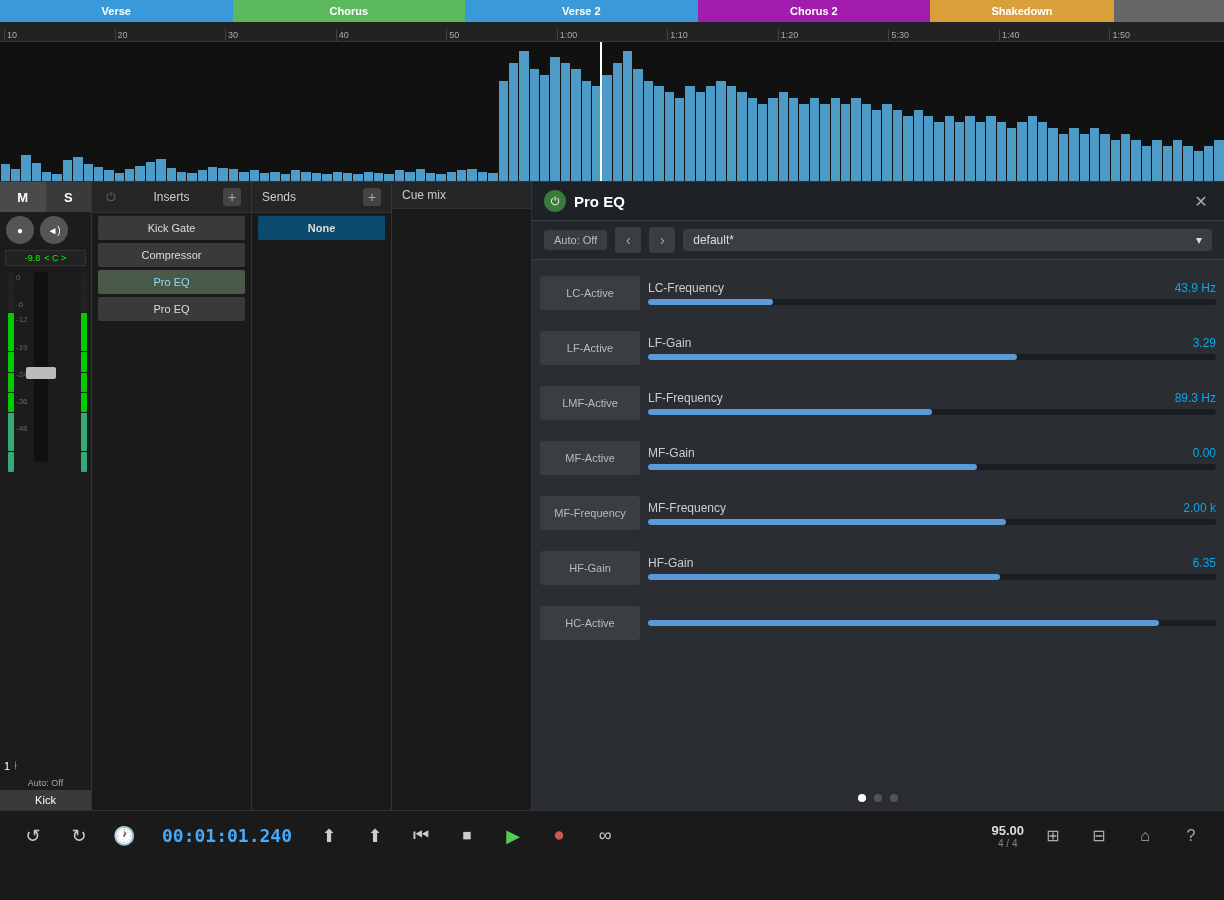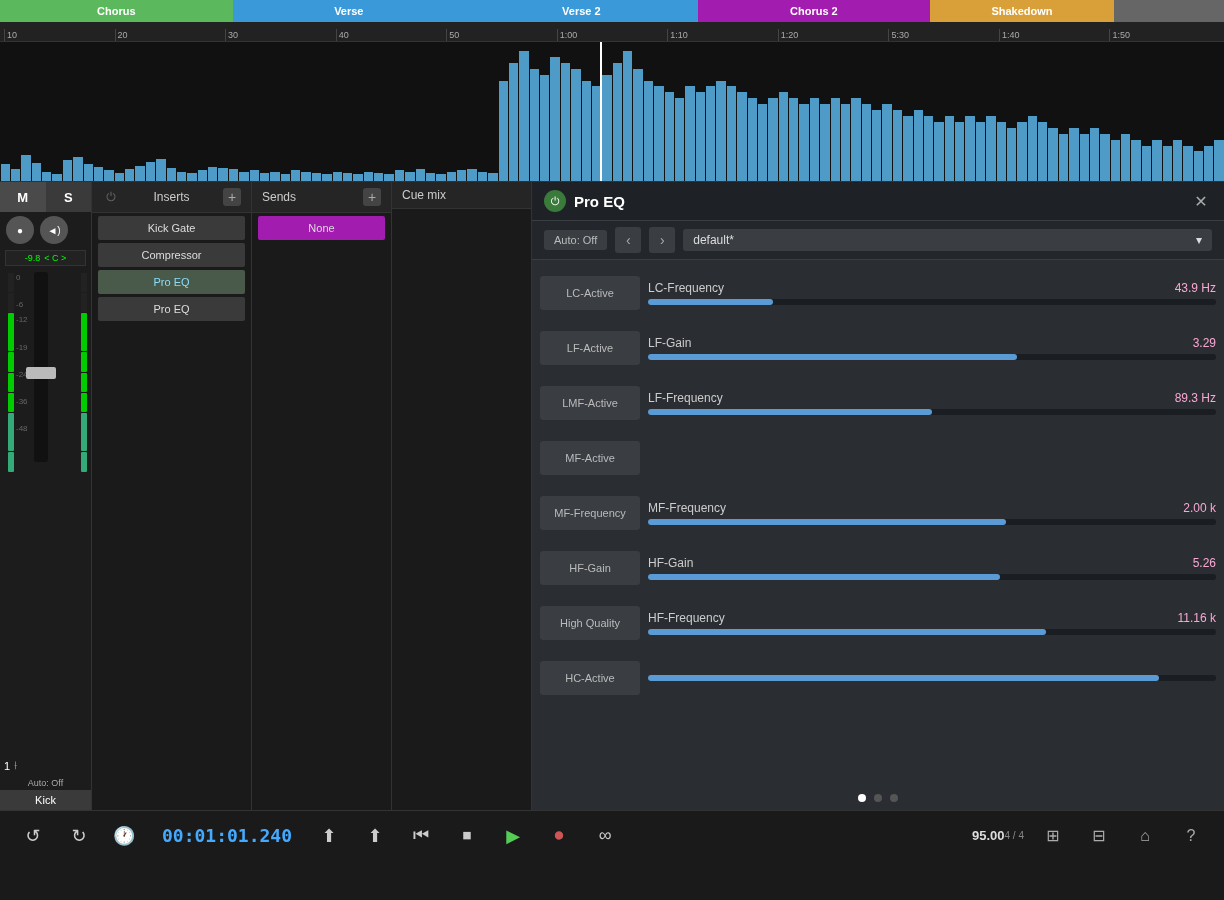--- a/index.html
+++ b/index.html
@@ -241,28 +241,29 @@
       margin: 3px 6px;
       border-radius: 2px;
       cursor: pointer;
       text-align: center;
     }
     .insert-item-active {
       background: #4a5a4a;
       color: #8df;
     }
     .send-item {
-      background: #a21caf;
+      background: #0c4a6e;
       color: #ddd;
       font-size: 11px;
       padding: 6px 8px;
       margin: 3px 6px;
       border-radius: 2px;
       cursor: pointer;
       text-align: center;
+      font-weight: bold;
     }
 
     
     .pro-eq-panel {
       flex: 1;
       background: #2a2d32;
       display: flex;
       flex-direction: column;
       min-width: 680px;
     }
@@ -369,21 +370,21 @@
     .eq-param-header {
       display: flex;
       justify-content: space-between;
       margin-bottom: 4px;
     }
     .eq-param-name {
       color: #ccc;
       font-size: 12px;
     }
     .eq-param-value {
-      color: #f9a8d4;
+      color: #0ea5e9;
       font-size: 12px;
     }
     .eq-slider-track {
       height: 6px;
       background: #1a1d22;
       border-radius: 3px;
       position: relative;
     }
     .eq-slider-fill {
       height: 100%;
@@ -432,21 +433,21 @@
       margin: 0 8px;
     }
     .transport-right {
       margin-left: auto;
       display: flex;
       gap: 12px;
       align-items: center;
     }
     .transport-bpm {
       display: flex;
-      flex-direction: row;
+      flex-direction: column;
       align-items: center;
     }
     .bpm-num {
       color: #ddd;
       font-size: 13px;
       font-weight: bold;
     }
     .bpm-frac {
       color: #888;
       font-size: 10px;
@@ -456,22 +457,22 @@
       display: flex; align-items: center; justify-content: center;
       cursor: pointer;
       color: #aaa;
       font-size: 16px;
     }
   </style>
 </head>
 <body>
 
 <div class="arrangement-bar">
-  <div class="arr-section" style="background: rgb(92, 184, 92); width: 19%;">Chorus</div>
-    <div class="arr-section" style="background: rgb(58, 154, 217); width: 19%;">Verse</div>
+  <div class="arr-section" style="background: rgb(58, 154, 217); width: 19%;">Verse</div>
+    <div class="arr-section" style="background: rgb(92, 184, 92); width: 19%;">Chorus</div>
     <div class="arr-section" style="background: rgb(58, 154, 217); width: 19%;">Verse 2</div>
     <div class="arr-section" style="background: #a21caf; width: 19%;">Chorus 2</div>
     <div class="arr-section" style="background: rgb(217, 160, 58); width: 15%;">Shakedown</div>
     <div style="flex: 1 1 0%; background: rgb(102, 102, 102);"></div>
 </div>
 
 <div class="timeline-ruler">
   <div class="ruler-marks">
     <div class="ruler-mark">10</div>
     <div class="ruler-mark">20</div>
@@ -754,54 +755,51 @@
                 <span class="eq-param-name">LF-Frequency</span>
                 <span class="eq-param-value">89.3 Hz</span>
               </div>
               <div class="eq-slider-track">
                 <div class="eq-slider-fill" style="width: 50%;"></div>
               </div>
             </div>
           </div>
           <div class="eq-param-row">
             <div class="eq-band-btn">MF-Active</div>
+            <div class="eq-param-detail">
+              <div class="eq-param-header">
+                <span class="eq-param-name">MF-Gain</span>
+                <span class="eq-param-value">0.00</span>
+              </div>
+              <div class="eq-slider-track">
+                <div class="eq-slider-fill" style="width: 58%;"></div>
+              </div>
+            </div>
           </div>
           <div class="eq-param-row">
             <div class="eq-band-btn">MF-Frequency</div>
             <div class="eq-param-detail">
               <div class="eq-param-header">
                 <span class="eq-param-name">MF-Frequency</span>
                 <span class="eq-param-value">2.00 k</span>
               </div>
               <div class="eq-slider-track">
                 <div class="eq-slider-fill" style="width: 63%;"></div>
               </div>
             </div>
           </div>
           <div class="eq-param-row">
             <div class="eq-band-btn">HF-Gain</div>
             <div class="eq-param-detail">
               <div class="eq-param-header">
                 <span class="eq-param-name">HF-Gain</span>
-                <span class="eq-param-value">5.26</span>
+                <span class="eq-param-value">6.35</span>
               </div>
               <div class="eq-slider-track">
                 <div class="eq-slider-fill" style="width: 62%;"></div>
-              </div>
-            </div>
-          </div>
-          <div class="eq-param-row">
-            <div class="eq-band-btn">High Quality</div>
-            <div class="eq-param-detail">
-              <div class="eq-param-header">
-                <span class="eq-param-name">HF-Frequency</span>
-                <span class="eq-param-value">11.16 k</span>
-              </div>
-              <div class="eq-slider-track">
-                <div class="eq-slider-fill" style="width: 70%;"></div>
               </div>
             </div>
           </div>
           <div class="eq-param-row">
             <div class="eq-band-btn">HC-Active</div>
             <div class="eq-param-detail">
               <div class="eq-slider-track">
                 <div class="eq-slider-fill" style="width: 90%;"></div>
               </div>
             </div>

